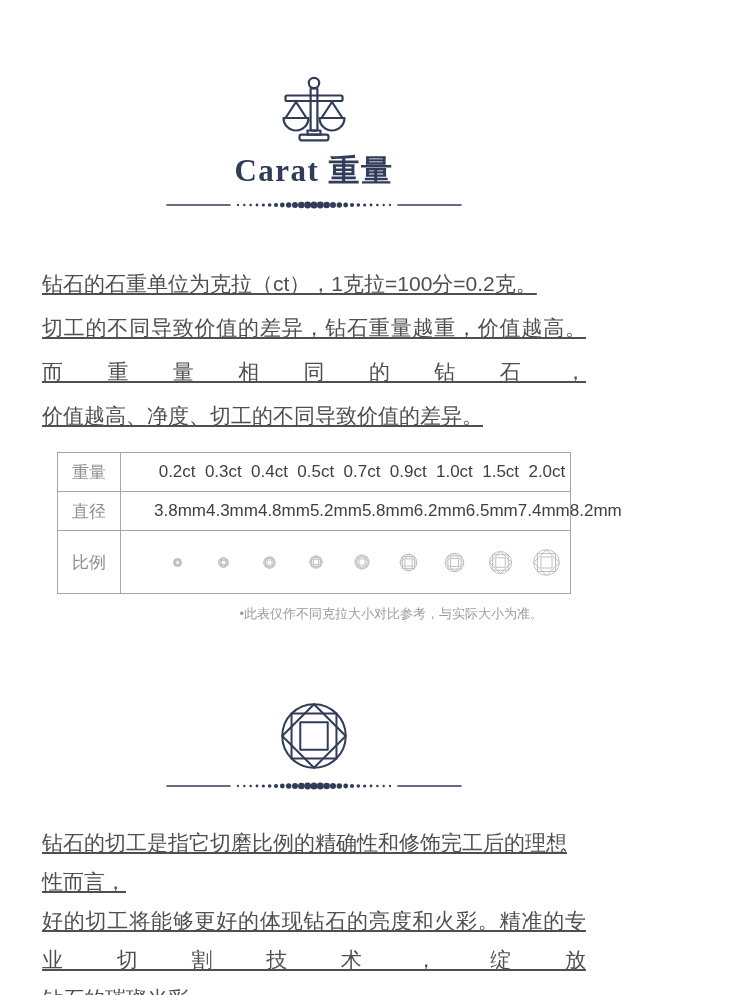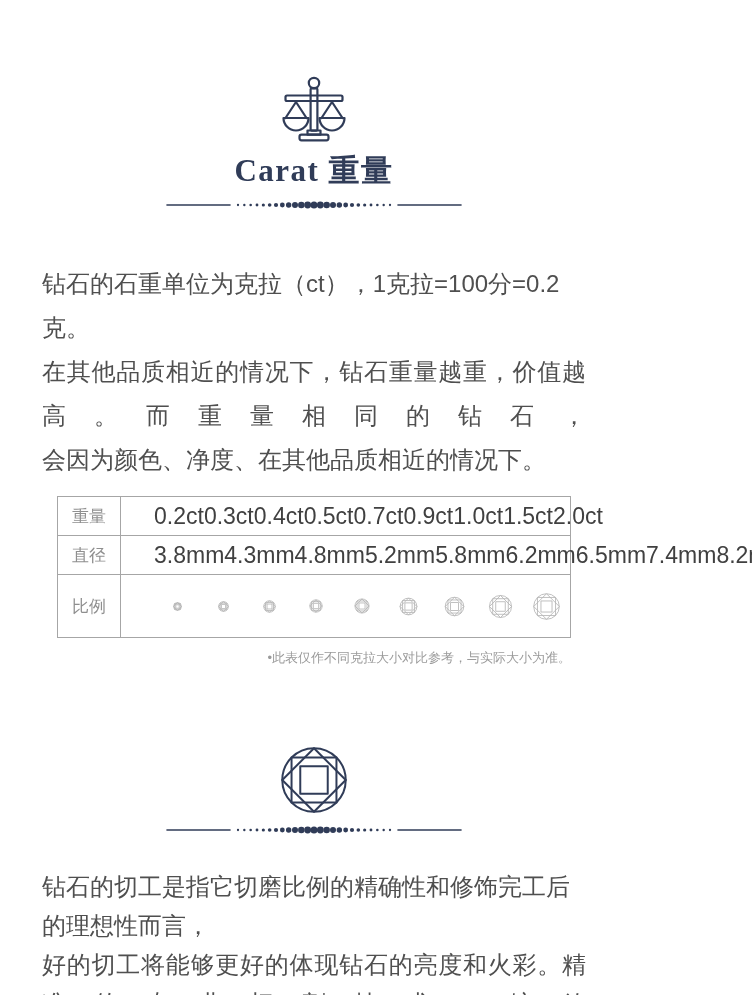--- a/index.html
+++ b/index.html
@@ -16,21 +16,21 @@
   .icon-wrap.second{padding-top:77px;}
   .sec-title{
     margin:4px 0 0 0;text-align:center;
     font-family:"Liberation Serif","DejaVu Serif",serif;
     font-size:31px;line-height:40px;font-weight:600;
     color:var(--navy);letter-spacing:1.5px;
   }
   .divider-wrap{display:flex;justify-content:center;margin-top:7px;color:var(--navy);}
 
   
-  .para{margin:0 42px;color:var(--text);font-size:24px;}
+  .para{margin:0 42px;color:var(--text);font-size:21px;text-decoration:underline;}
   .para-1{margin-top:50px;}
   .para-1 > div{line-height:44px;}
   .para-2{margin-top:30px;}
   .para-2 > div{line-height:39px;}
   .stretch{text-align:justify;text-align-last:justify;}
 
   
   .ct-table{
     margin:14px 57px 0 57px;
     border:1px solid var(--border);
@@ -40,24 +40,24 @@
   .t-row.small{height:38px;}
   .t-row.large{height:62px;font-family:Liberation Serif, serif;}
   .t-label{
     width:62px;flex:0 0 62px;border-right:1px solid var(--border);
     display:flex;align-items:center;justify-content:center;
     color:var(--muted);font-size:17px;
   }
   .t-cells{flex:1;display:flex;}
   .t-cells > div{
     flex:1;display:flex;align-items:center;justify-content:center;
-    color:var(--value);font-size:23px;
+    color:var(--value);font-size:17px;
   }
   .note{
-    margin:11px 57px 0 0;text-align:right;
+    margin:11px 85px 0 0;text-align:right;
     font-size:13px;line-height:18px;color:var(--note);
   }
   svg{display:block;}
 </style>
 </head>
 <body>
 
 <div class="page">
 
   <div class="icon-wrap first">
@@ -103,22 +103,22 @@
         <circle cx="198.66666666666669" cy="7" r="1.59" fill="#303c58"></circle>
         <circle cx="205" cy="7" r="1.41" fill="#303c58"></circle>
         <circle cx="211.33333333333334" cy="7" r="1.28" fill="#303c58"></circle>
         <circle cx="217.66666666666666" cy="7" r="1.19" fill="#303c58"></circle>
         <circle cx="224" cy="7" r="1.13" fill="#303c58"></circle>
       </svg>
     </div>
 
   <div class="para para-1">
       <div>钻石的石重单位为克拉（ct），1克拉=100分=0.2克。</div>
-      <div class="stretch">在其他品质相近的情况下，钻石重量越重，价值越高。而重量相同的钻石，</div>
-      <div>会因为颜色、净度、在其他品质相近的情况下。</div>
+      <div class="stretch">切工的不同导致价值的差异，钻石重量越重，价值越高。而重量相同的钻石，</div>
+      <div>价值越高、净度、切工的不同导致价值的差异。</div>
     </div>
 
   <div class="ct-table">
     <div class="t-row small bordered">
       <div class="t-label">重量</div>
       <div class="t-cells">
           <div>0.2ct</div>
           <div>0.3ct</div>
           <div>0.4ct</div>
           <div>0.5ct</div>

